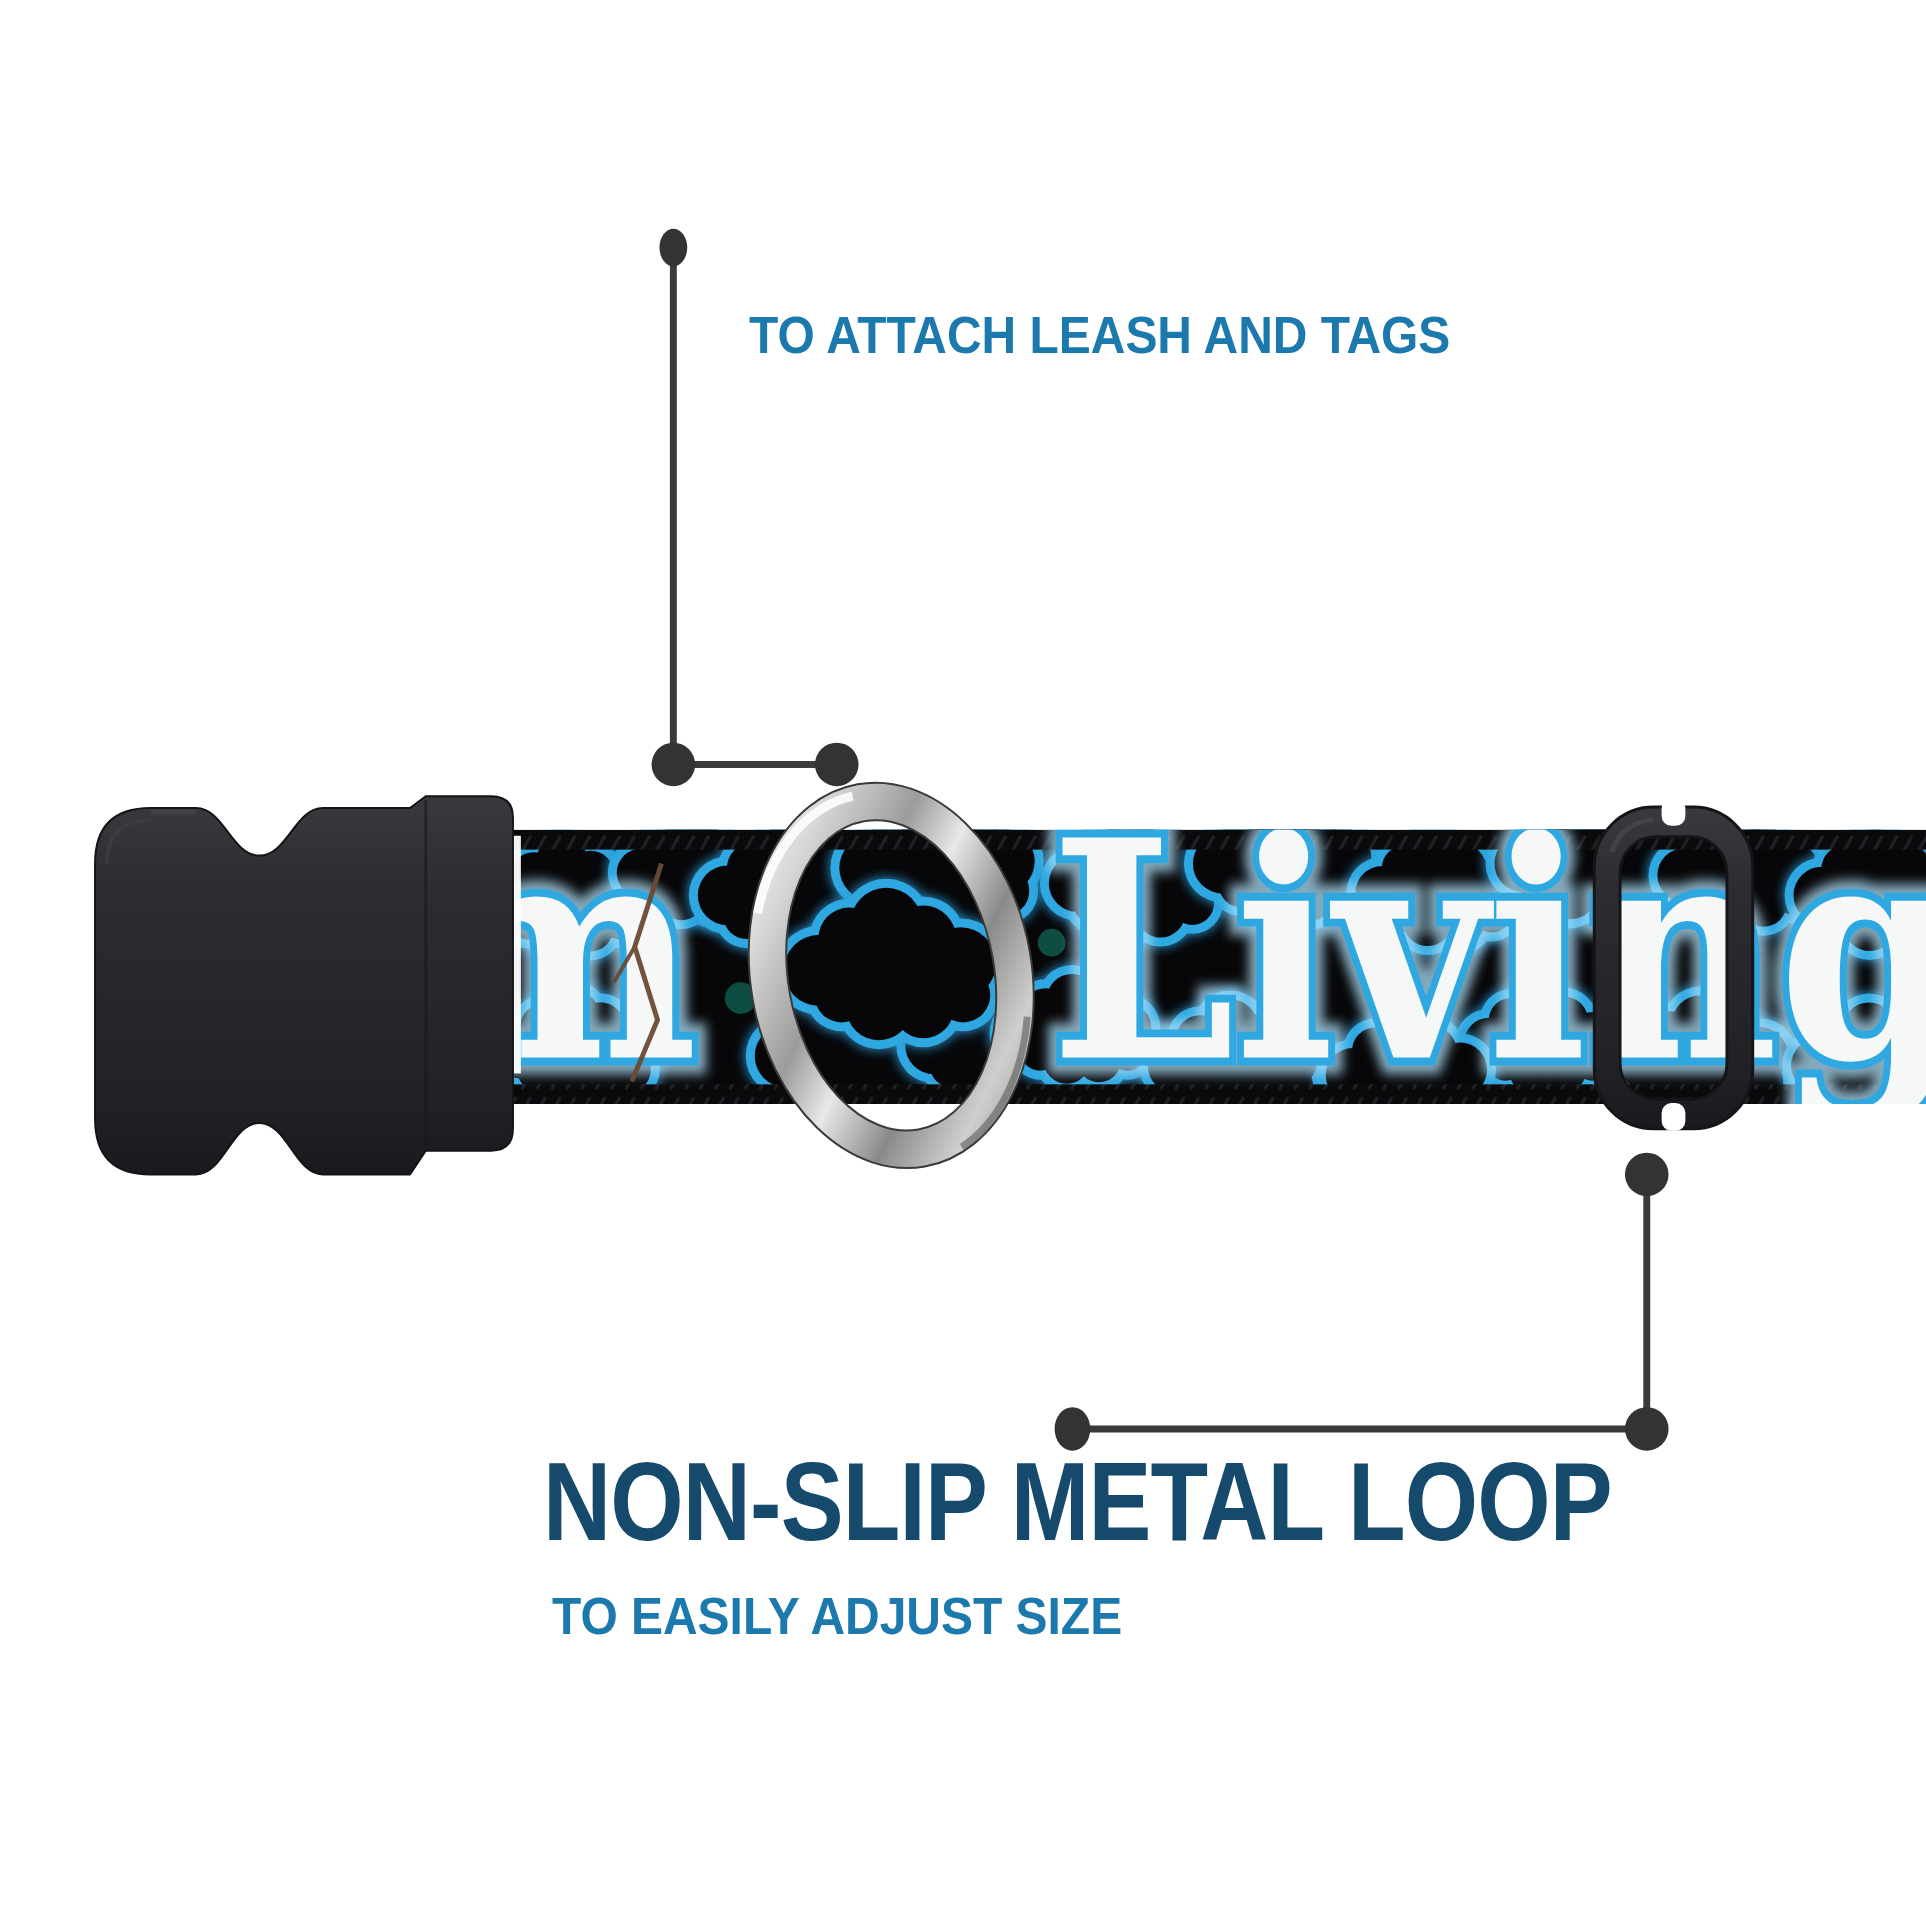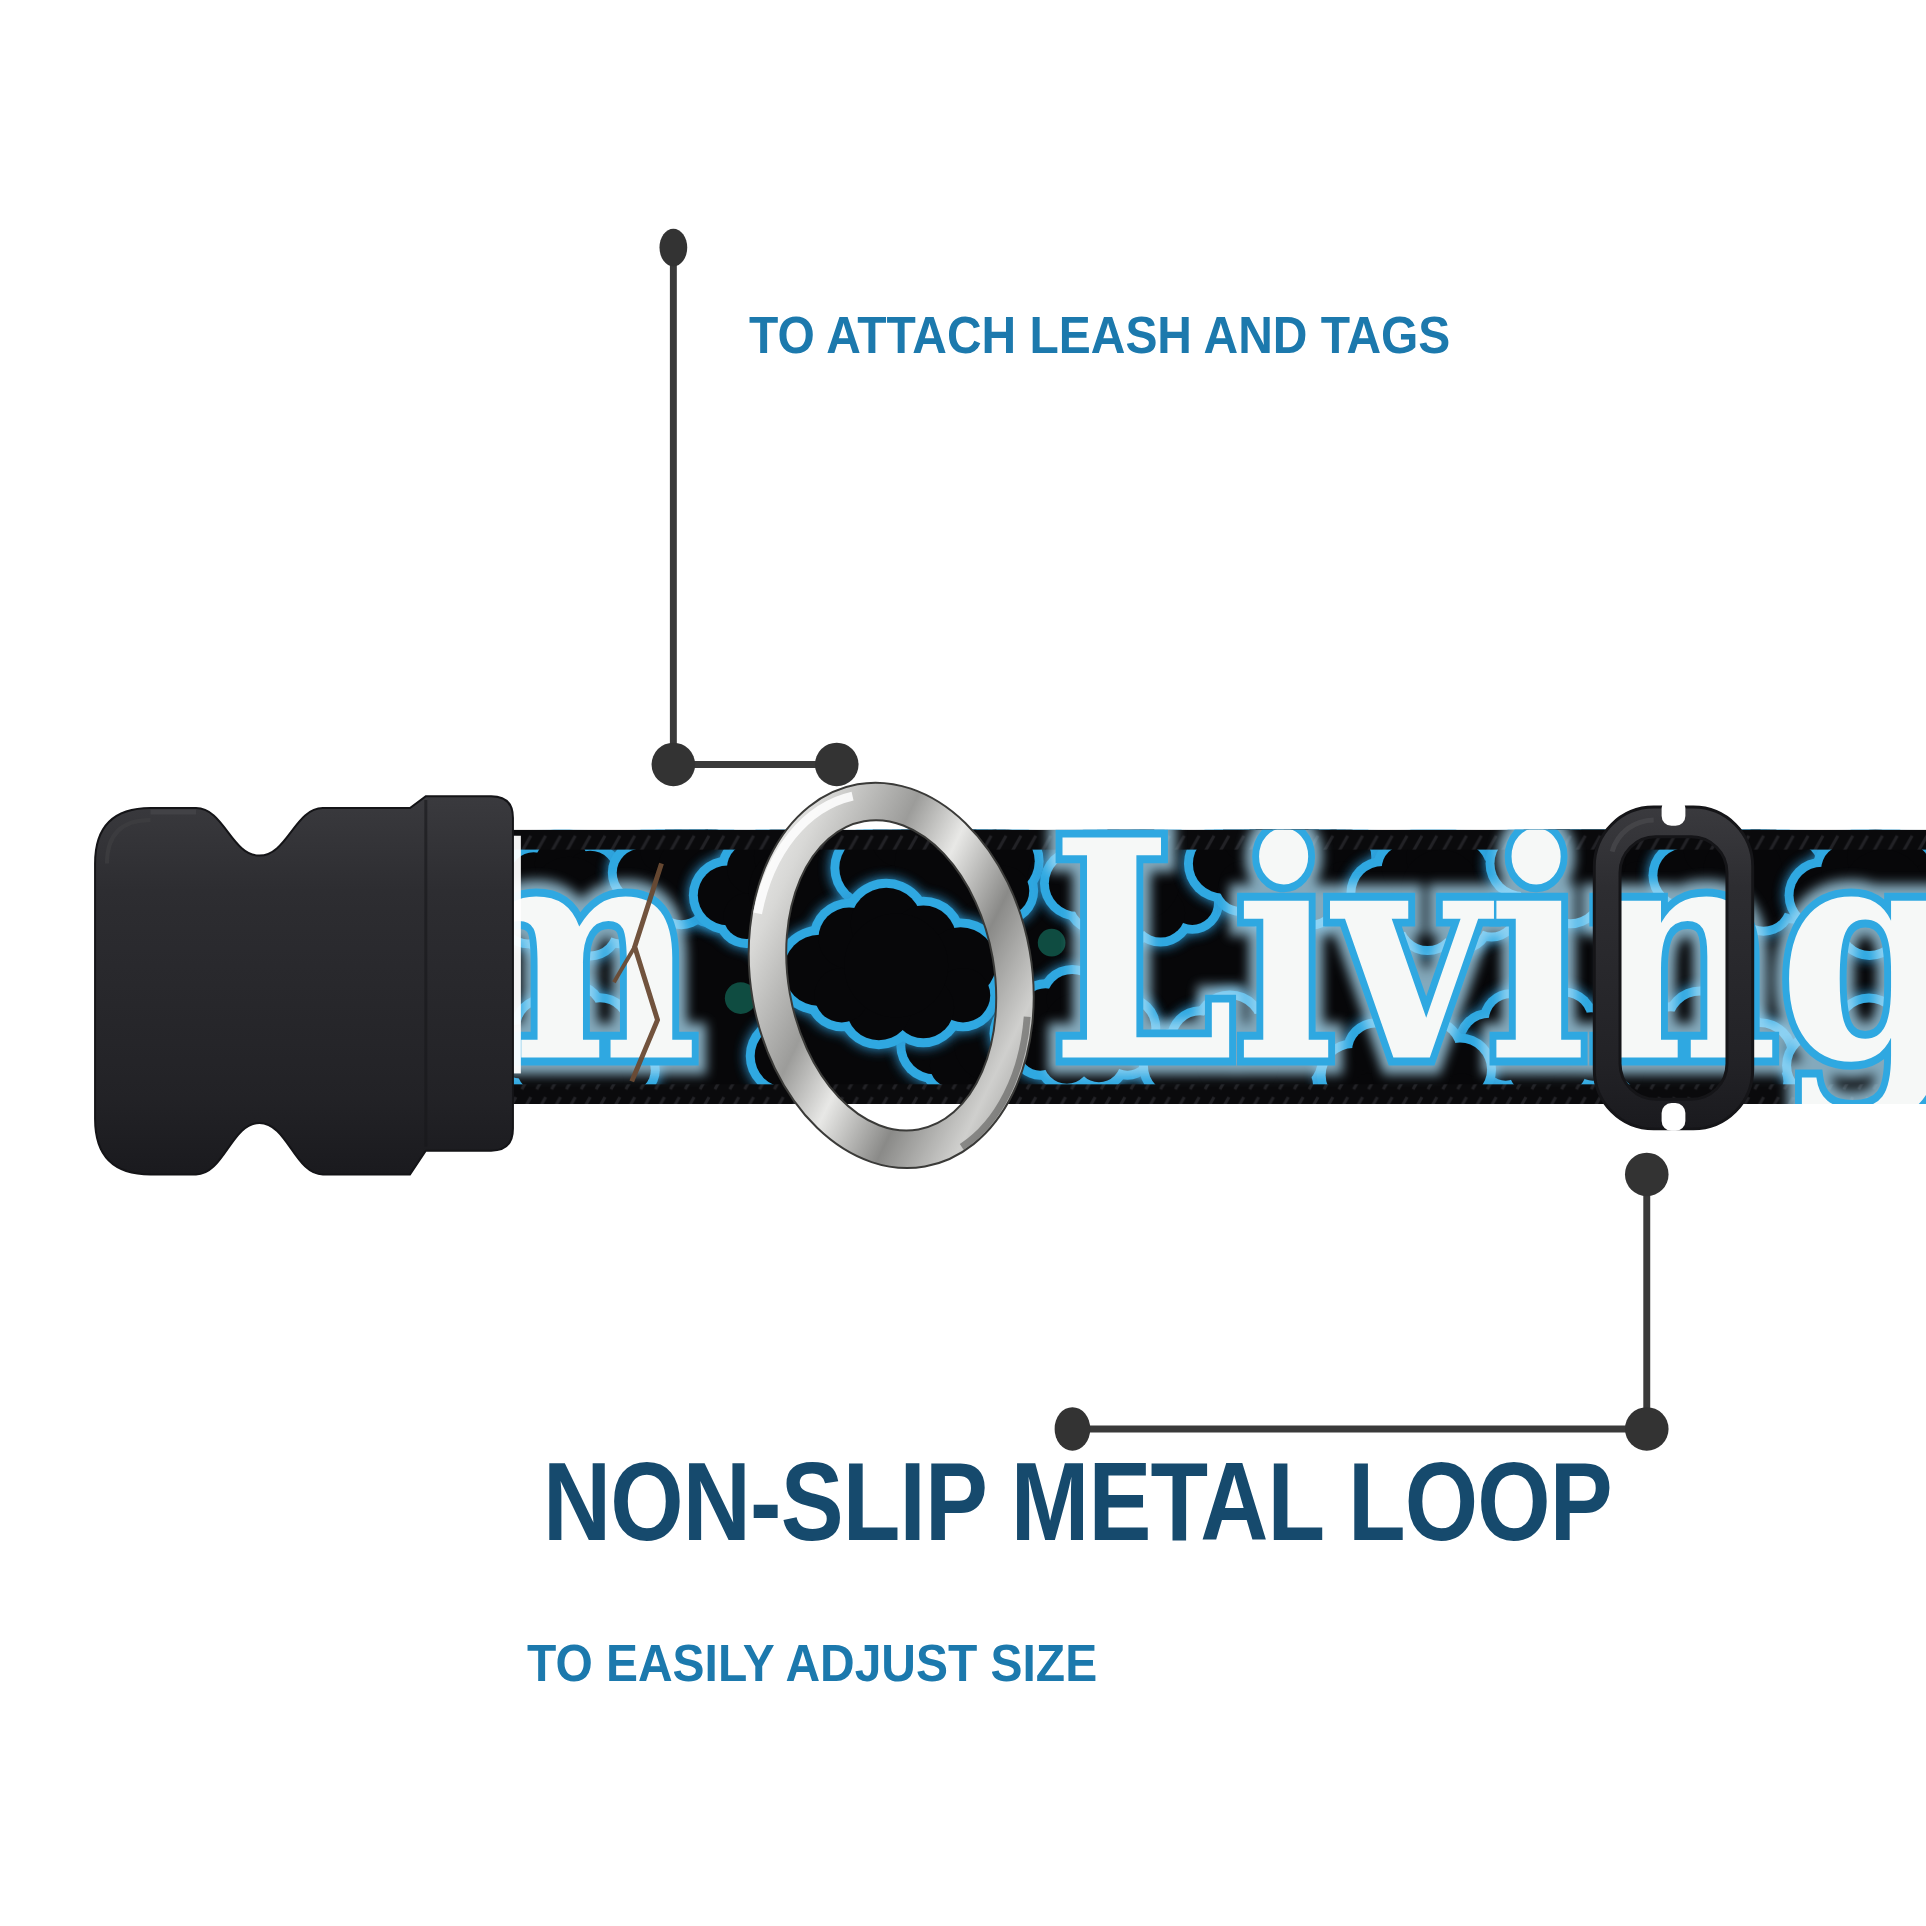--- a/index.html
+++ b/index.html
@@ -26,21 +26,21 @@
     font-weight:700;
     font-size:51px;
     line-height:1;
     letter-spacing:0px;
     transform:scaleX(0.94);
     transform-origin:left top;
   }
   #dring-title{position:absolute;left:749px;top:177px;}
   #dring-sub{position:absolute;left:749px;top:310px;}
   #loop-title{position:absolute;left:543px;top:1447px;}
-  #loop-sub{position:absolute;left:527px;top:1591px;margin-top:47px;}
+  #loop-sub{position:absolute;left:552px;top:1591px;}
   .strap-word{
     font-family:"DejaVu Serif", serif;
     font-weight:bold;
   }
 </style>
 </head>
 <body>
 
 <div class="canvas">
 

